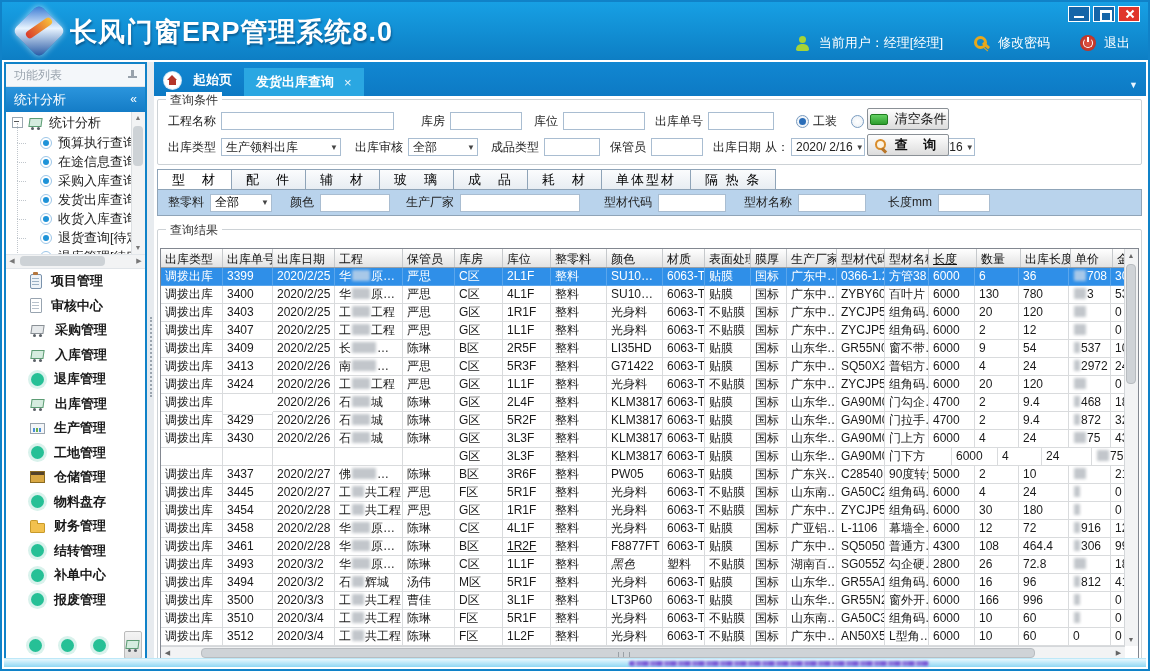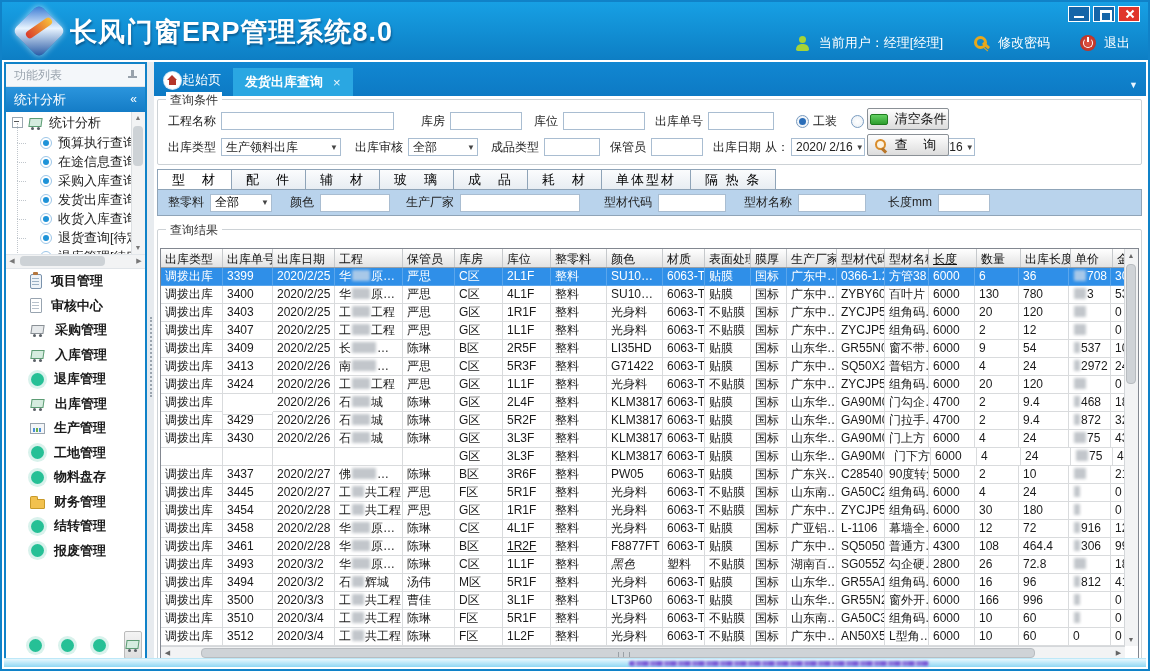--- a/index.html
+++ b/index.html
@@ -75,41 +75,41 @@
   .ic-box{width:15px;height:12px;background:#d9a843;border:1px solid #8a6a20;position:relative;box-sizing:border-box;}
   .ic-box::after{content:'';position:absolute;top:0;left:0;right:0;height:3px;background:#54432a;}
   .ic-folder{width:15px;height:10px;background:#f2c14e;border:1px solid #c89a2a;border-radius:1px;position:relative;margin-top:4px;box-sizing:border-box;}
   .ic-folder::before{content:'';position:absolute;top:-4px;left:-1px;width:6px;height:3px;background:#f2c14e;border:1px solid #c89a2a;border-bottom:none;border-radius:2px 2px 0 0;}
   
   .splitter{position:absolute;left:145px;top:60px;width:7px;height:601px;background:#e7ebef;}
   .splitter::after{content:'';position:absolute;left:3px;top:255px;height:80px;border-left:2px dotted #9aa4ae;}
   
   .main{position:absolute;left:152px;top:60px;right:2px;height:601px;background:#fff;}
   .tabstrip{position:absolute;left:0;right:0;top:0;height:34px;background:linear-gradient(#1187d2,#0d7ac4);display:flex;align-items:flex-end;padding-left:2px;box-sizing:border-box;}
-  .tab-home{display:flex;align-items:center;gap:1px;color:#fff;font-size:13px;padding:5px 12px 7px 8px;cursor:pointer;}
+  .tab-home{display:flex;align-items:center;gap:12px;color:#fff;font-size:13px;padding:5px 12px 7px 8px;cursor:pointer;font-weight:bold;}
   .icon-home{width:17px;height:17px;border-radius:50%;background:#fff;position:relative;display:inline-block;box-shadow:0 0 0 1px #cfe6f6;}
   .icon-home::before{content:'';position:absolute;top:3px;left:3px;border-left:5.5px solid transparent;border-right:5.5px solid transparent;border-bottom:5px solid #b5352a;}
   .icon-home::after{content:'';position:absolute;top:8px;left:5px;width:7px;height:5px;background:#b5352a;}
   .tab-active{display:flex;align-items:center;gap:10px;background:#2aa7e2;color:#fff;font-size:13px;font-weight:bold;padding:6px 12px;height:28px;box-sizing:border-box;cursor:pointer;}
   .tab-close{font-weight:normal;font-size:13px;opacity:.9;cursor:pointer;}
   .tab-ddl{position:absolute;right:8px;bottom:6px;color:#eaf6ff;font-size:9px;cursor:pointer;}
   .groupbox{position:absolute;border:1px solid #cdd2d6;border-radius:2px;}
   .gb-label{position:absolute;top:-8px;left:8px;background:#fff;padding:0 4px;font-size:12px;color:#333;}
   .querybox{left:3px;right:4px;top:37px;height:64px;}
   .qrow{position:absolute;left:10px;right:10px;display:flex;align-items:center;font-size:12px;color:#222;white-space:nowrap;}
   .qrow1{top:12px;}.qrow2{top:38px;}
   .lbl{color:#222;}
   .tbx{height:18px;border:1px solid #a9bdd1;background:#fff;box-sizing:border-box;font-size:12px;padding:0 3px;font-family:inherit;}
   .sel{height:18px;border:1px solid #a9bdd1;background:#fff;box-sizing:border-box;font-size:12px;display:inline-flex;align-items:center;justify-content:space-between;padding:0 2px 0 4px;cursor:pointer;}
   .sel .car{font-size:8px;color:#444;margin-left:3px;}
   .radio{width:13px;height:13px;border-radius:50%;border:1px solid #7a9cc0;background:radial-gradient(#fff,#e8eef4);display:inline-block;position:relative;box-sizing:border-box;cursor:pointer;}
   .radio.on::after{content:'';position:absolute;inset:2px;border-radius:50%;background:#2a6db8;}
   .btn{height:22px;border:1px solid #8a9096;border-radius:2px;background:linear-gradient(#fefefe,#dcdcdc);display:inline-flex;align-items:center;justify-content:center;gap:7px;font-size:13px;color:#111;cursor:pointer;box-sizing:border-box;}
   .btn-clear{position:absolute;top:8px;right:192px;width:82px;}
-  .btn-search{position:absolute;top:34px;right:192px;width:82px;letter-spacing:6px;}
+  .btn-search{position:absolute;top:34px;right:192px;width:82px;letter-spacing:6px;font-weight:bold;}
   .icon-clear{width:16px;height:9px;background:linear-gradient(#63d063,#2e9e2e);border:1px solid #1d7a1d;border-radius:2px;display:inline-block;}
   .icon-mag{width:14px;height:14px;position:relative;display:inline-block;flex:0 0 auto;}
   .icon-mag::before{content:'';position:absolute;top:1px;left:1px;width:7px;height:7px;border:2px solid #d98c2a;border-radius:50%;background:#fdf3e0;box-sizing:content-box;}
   .icon-mag::after{content:'';position:absolute;bottom:0;right:1px;width:6px;height:3px;background:#b8762a;transform:rotate(45deg);}
   
   .mtabs{position:absolute;left:3px;top:107px;height:21px;display:flex;}
   .mtab{min-width:60px;padding:0 14px;border:1px solid #8fa4b8;border-left:none;background:linear-gradient(#fbfcfd,#e8edf2);font-size:13px;line-height:19px;text-align:center;letter-spacing:2px;cursor:pointer;box-sizing:border-box;}
   .mtab:first-child{border-left:1px solid #8fa4b8;}
   .mtab.active{background:#fff;font-weight:normal;border-bottom-color:#fff;}
   .subfilter{position:absolute;left:3px;right:4px;top:127px;height:27px;background:var(--subfilter-bg,#b9d3ec);border:1px solid #8fa4b8;display:flex;align-items:center;font-size:12px;box-sizing:border-box;padding-left:10px;white-space:nowrap;}
@@ -248,30 +248,38 @@
         </div>
         <div class="menu-item">
           <span class="ic ic-chart"></span>
           <span>生产管理</span>
         </div>
         <div class="menu-item">
           <span class="ic ic-dot"></span>
           <span>工地管理</span>
         </div>
         <div class="menu-item">
+          <span class="ic ic-box"></span>
+          <span>仓储管理</span>
+        </div>
+        <div class="menu-item">
           <span class="ic ic-dot"></span>
           <span>物料盘存</span>
         </div>
         <div class="menu-item">
           <span class="ic ic-folder"></span>
           <span>财务管理</span>
         </div>
         <div class="menu-item">
           <span class="ic ic-dot"></span>
           <span>结转管理</span>
+        </div>
+        <div class="menu-item">
+          <span class="ic ic-dot"></span>
+          <span>补单中心</span>
         </div>
         <div class="menu-item">
           <span class="ic ic-dot"></span>
           <span>报废管理</span>
         </div>
       </div>
     <div class="menu-foot">
       <span class="ic ic-dot"></span>
       <span class="ic ic-dot"></span>
       <span class="ic ic-dot"></span>
@@ -632,21 +640,21 @@
               <div class="gc" style="width: 52px;"></div>
               <div class="gc" style="width: 48px;">G区</div>
               <div class="gc" style="width: 48px;">3L3F</div>
               <div class="gc" style="width: 56px;">整料</div>
               <div class="gc" style="width: 56px;">KLM3817</div>
               <div class="gc" style="width: 42px;">6063-T5</div>
               <div class="gc" style="width: 46px;">贴膜</div>
               <div class="gc" style="width: 36px;">国标</div>
               <div class="gc" style="width: 50px;">山东华…</div>
               <div class="gc" style="width: 48px;">GA90M09…</div>
-              <div class="gc" style="width: 46px; text-align: right;">门下方</div>
+              <div class="gc" style="width: 67px;">门下方</div>
               <div class="gc" style="width: 46px;">6000</div>
               <div class="gc" style="width: 44px;">4</div>
               <div class="gc" style="width: 50px;">24</div>
               <div class="gc" style="width: 42px;"><span class="blurbox" style="width: 12px;"></span>75</div>
               <div class="gc" style="width: 30px;">423</div>
             </div>
             <div class="grow">
               <div class="gc" style="width: 62px;">调拨出库</div>
               <div class="gc" style="width: 50px;">3437</div>
               <div class="gc" style="width: 62px;">2020/2/27</div>

